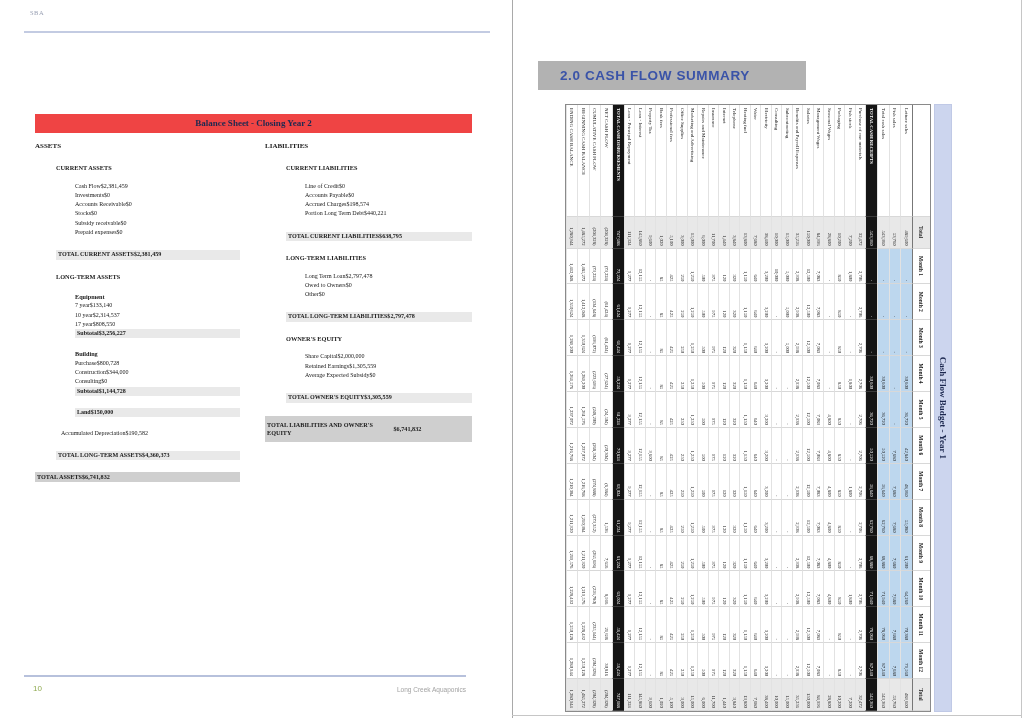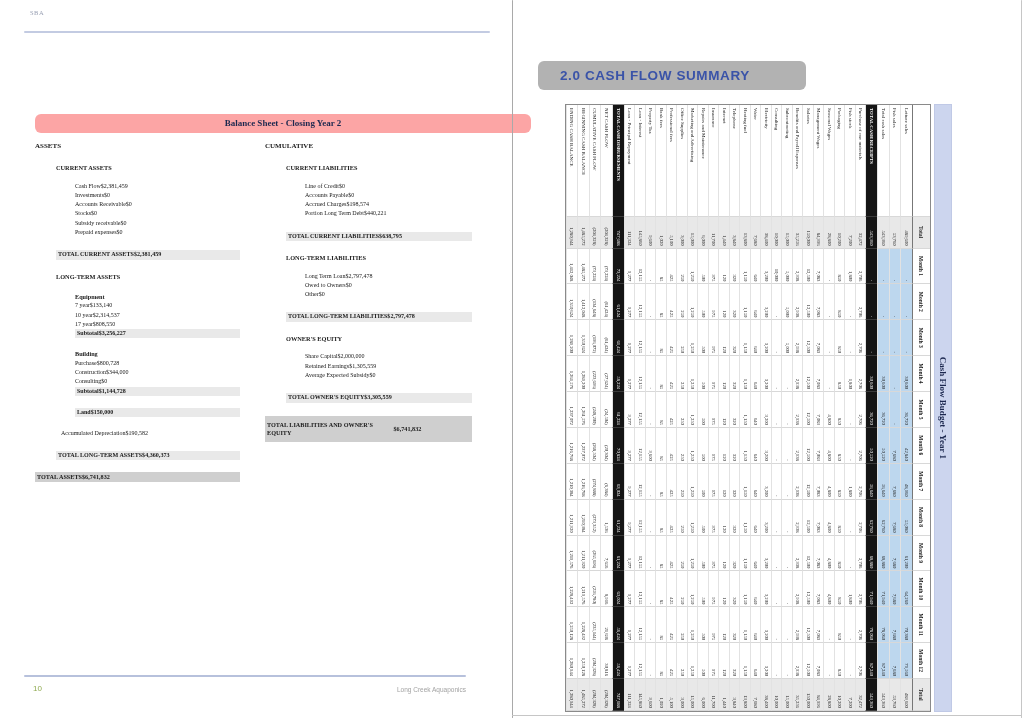--- a/index.html
+++ b/index.html
@@ -1,23 +1,23 @@
 <!DOCTYPE html>
 <html><head>
 <meta charset="utf-8">
 <style>
   html,body{margin:0;padding:0;}
   body{width:1024px;height:718px;background:#ffffff;overflow:hidden;
        font-family:"Liberation Serif",serif;color:#1a1a1a;position:relative;}
-  .abs{position:absolute;border-radius:6px;}
+  .abs{position:absolute;}
 
   
   #hdr-text{left:30px;top:9px;font-size:6.5px;color:#9aa1b4;letter-spacing:.5px;}
   #hdr-rule{left:24px;top:31px;width:466px;height:2px;background:#c3cbe2;}
-  #bs-title{left:35px;top:114px;width:496px;height:19px;background:#fca5a5;
+  #bs-title{left:35px;top:114px;width:437px;height:19px;background:#ef4444;
             font-size:9px;font-weight:bold;color:#1d2950;text-align:center;line-height:19px;}
   #assets-col{left:35px;top:142px;width:205px;}
   #liab-col{left:265px;top:142px;width:207px;}
 
   .bsr{display:flex;justify-content:flex-start;align-items:center;line-height:9.3px;}
   .bsr .lab{white-space:nowrap;}
   .bsr .val{white-space:nowrap;padding-right:1px;}
   .r-h1{font-weight:bold;font-size:7px;margin-bottom:2px;}
   .r-h2{font-weight:bold;font-size:6.3px;padding-left:21px;margin:12px 0 9px 0;}
   .r-h3{font-weight:bold;font-size:6.2px;padding-left:40px;margin-top:11px;}
@@ -169,21 +169,21 @@
       <span class="lab">TOTAL LONG-TERM ASSETS</span>
       <span class="val">$4,360,373</span>
     </div>
     <div class="bsr r-grand">
       <span class="lab">TOTAL ASSETS</span>
       <span class="val">$6,741,832</span>
     </div>
   </div>
 <div class="abs" id="liab-col">
     <div class="bsr r-h1">
-      <span class="lab">CUMULATIVE</span>
+      <span class="lab">LIABILITIES</span>
     </div>
     <div class="bsr r-h2">
       <span class="lab">CURRENT LIABILITIES</span>
     </div>
     <div class="bsr r-item">
       <span class="lab">Line of Credit</span>
       <span class="val">$0</span>
     </div>
     <div class="bsr r-item">
       <span class="lab">Accounts Payable</span>

